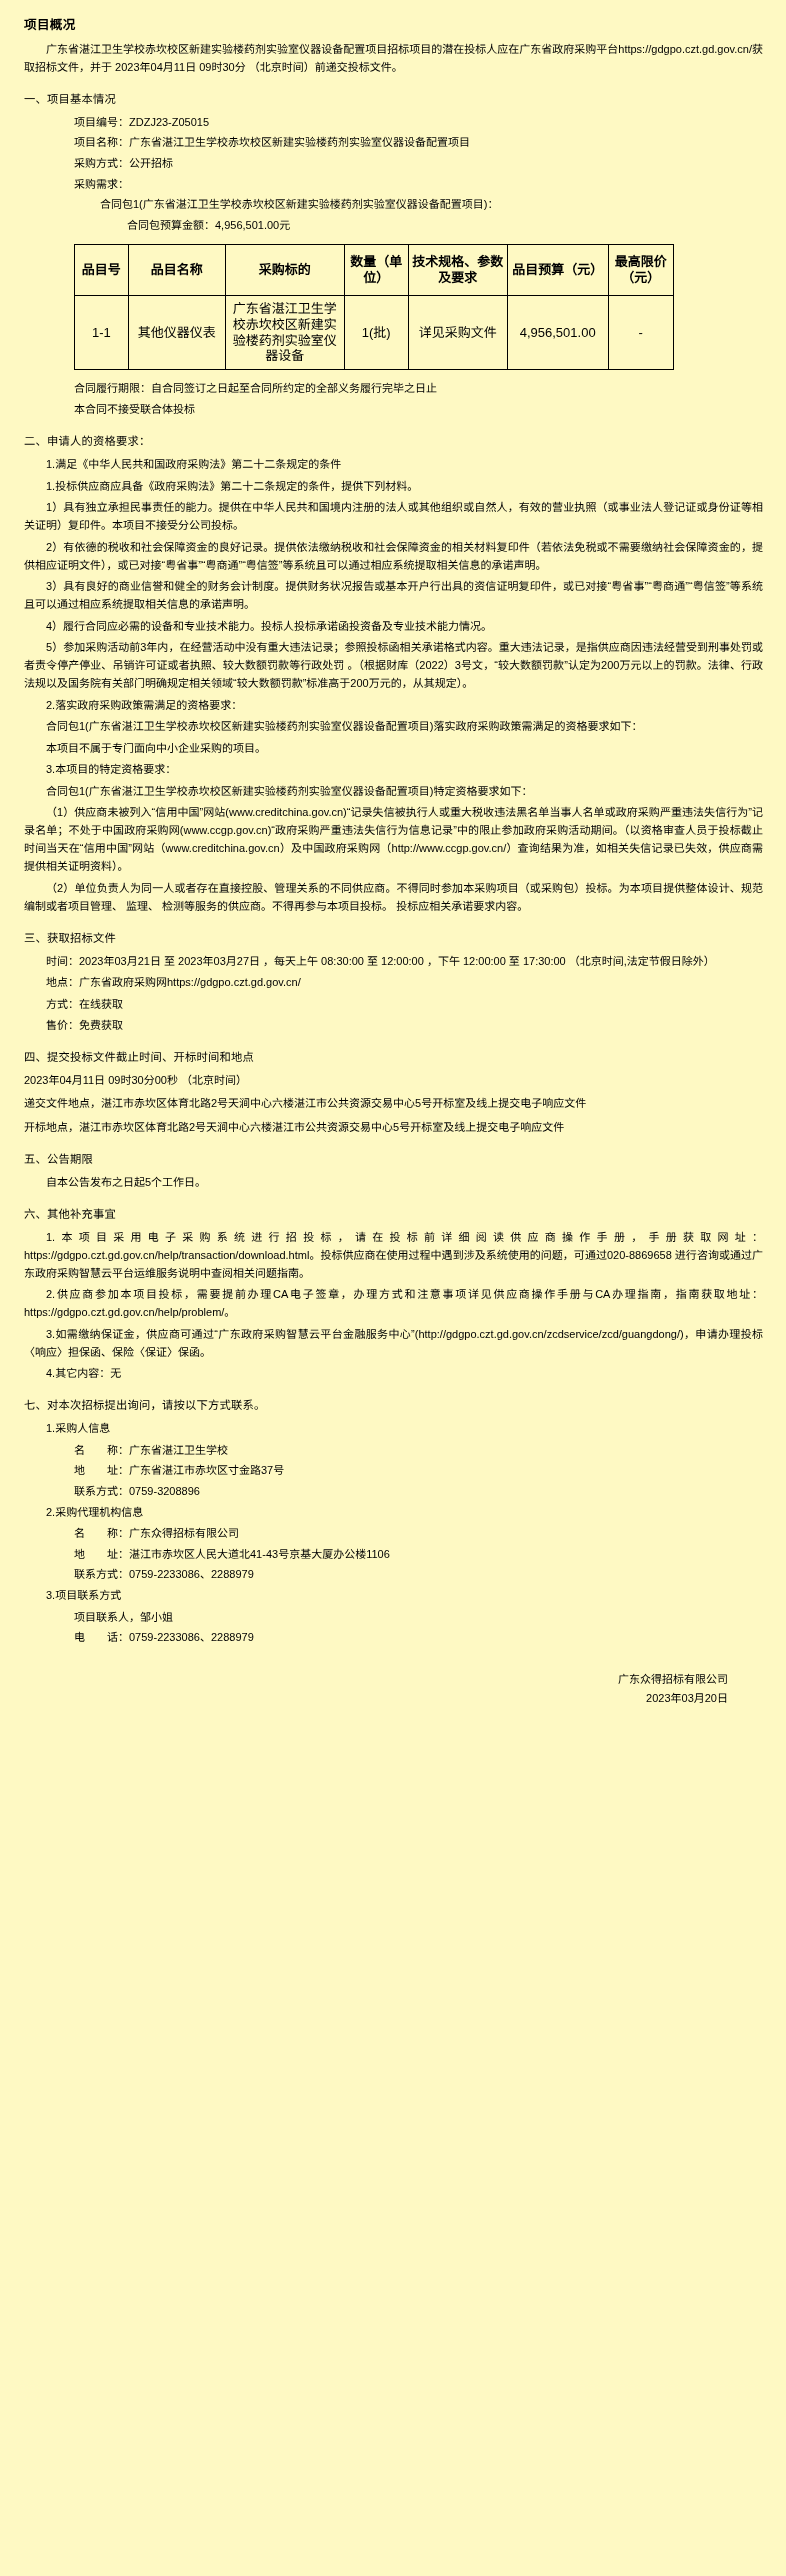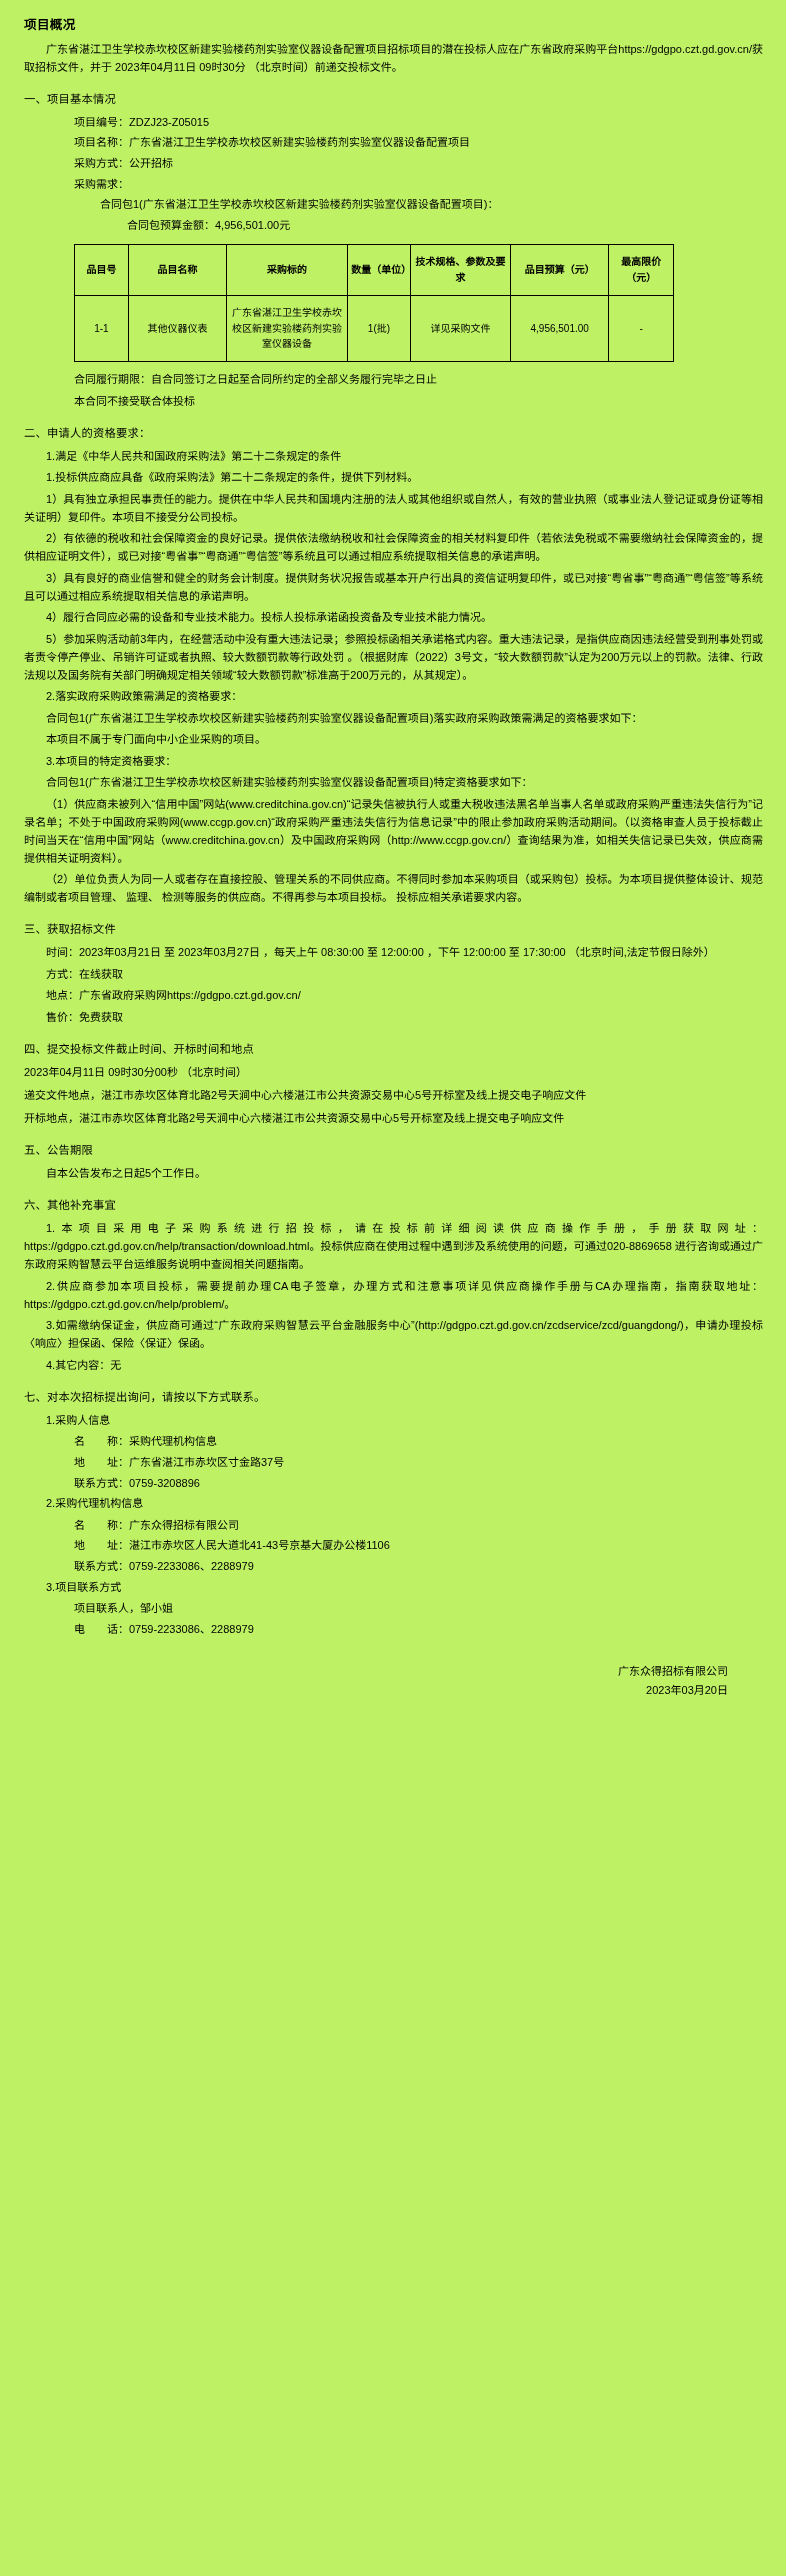--- a/index.html
+++ b/index.html
@@ -9,21 +9,21 @@
   }
   body {
     font-family: "Liberation Sans", sans-serif;
     color: #000000;
   }
   .page {
     width: 787px;
     min-height: 2576px;
     box-sizing: border-box;
     padding: 12px 24px 15.6px 24px;
-    background: #bef264;
+    background: #fef9c3;
     position: relative;
   }
   .doc-title {
     font-size: 12.6px;
     font-weight: bold;
     margin: 1.7px 0 7px 0;
     letter-spacing: 0.3px;
   }
   p.para {
     font-size: 11px;
@@ -56,21 +56,21 @@
   .kv-deep {
     padding-left: 76px;
   }
   .kv-deeper {
     padding-left: 103px;
   }
   table.items {
     border-collapse: collapse;
     width: 600px;
     margin: 8.7px 0 8.7px 50px;
-    font-size: 10px;
+    font-size: 13px;
     padding-left: 20px;
   }
   table.items th, table.items td {
     border: 0.9px solid #000000;
     padding: 5.2px 3.5px;
     text-align: center;
     vertical-align: middle;
     line-height: 15.6px;
   }
   table.items th {
@@ -180,24 +180,24 @@
   <p class="small-list">3.本项目的特定资格要求：</p>
   <p class="small-list">合同包1(广东省湛江卫生学校赤坎校区新建实验楼药剂实验室仪器设备配置项目)特定资格要求如下：</p>
   <p class="small-list">（1）供应商未被列入“信用中国”网站(www.creditchina.gov.cn)“记录失信被执行人或重大税收违法黑名单当事人名单或政府采购严重违法失信行为”记录名单；不处于中国政府采购网(www.ccgp.gov.cn)“政府采购严重违法失信行为信息记录”中的限止参加政府采购活动期间。（以资格审查人员于投标截止时间当天在“信用中国”网站（www.creditchina.gov.cn）及中国政府采购网（http://www.ccgp.gov.cn/）查询结果为准，如相关失信记录已失效，供应商需提供相关证明资料）。</p>
   <p class="small-list">（2）单位负责人为同一人或者存在直接控股、管理关系的不同供应商。不得同时参加本采购项目（或采购包）投标。为本项目提供整体设计、规范编制或者项目管理、 监理、 检测等服务的供应商。不得再参与本项目投标。 投标应相关承诺要求内容。</p>
 
   <div class="sec-title">三、获取招标文件</div>
   <div class="lvl1">
     <span>时间：</span><span>2023年03月21日 至 2023年03月27日 ，每天上午 08:30:00 至 12:00:00 ，下午 12:00:00 至 17:30:00 （北京时间,法定节假日除外）</span>
   </div>
   <div class="lvl1">
+    <span>地点：</span><span>广东省政府采购网https://gdgpo.czt.gd.gov.cn/</span>
+  </div>
+  <div class="lvl1">
     <span>方式：</span><span>在线获取</span>
-  </div>
-  <div class="lvl1">
-    <span>地点：</span><span>广东省政府采购网https://gdgpo.czt.gd.gov.cn/</span>
   </div>
   <div class="lvl1">
     <span>售价：</span><span>免费获取</span>
   </div>
 
   <div class="sec-title">四、提交投标文件截止时间、开标时间和地点</div>
   <p class="para para-noindent">2023年04月11日 09时30分00秒 （北京时间）</p>
   <p class="para para-noindent">递交文件地点，湛江市赤坎区体育北路2号天涧中心六楼湛江市公共资源交易中心5号开标室及线上提交电子响应文件</p>
   <p class="para para-noindent">开标地点，湛江市赤坎区体育北路2号天涧中心六楼湛江市公共资源交易中心5号开标室及线上提交电子响应文件</p>
 
@@ -207,21 +207,21 @@
   <div class="sec-title">六、其他补充事宜</div>
   <p class="small-list">1.本项目采用电子采购系统进行招投标，请在投标前详细阅读供应商操作手册，手册获取网址：https://gdgpo.czt.gd.gov.cn/help/transaction/download.html。投标供应商在使用过程中遇到涉及系统使用的问题，可通过020-8869658 进行咨询或通过广东政府采购智慧云平台运维服务说明中查阅相关问题指南。</p>
   <p class="small-list">2.供应商参加本项目投标，需要提前办理CA电子签章，办理方式和注意事项详见供应商操作手册与CA办理指南，指南获取地址：https://gdgpo.czt.gd.gov.cn/help/problem/。</p>
   <p class="small-list">3.如需缴纳保证金，供应商可通过“广东政府采购智慧云平台金融服务中心”(http://gdgpo.czt.gd.gov.cn/zcdservice/zcd/guangdong/)，申请办理投标〈响应〉担保函、保险〈保证〉保函。</p>
   <p class="small-list">4.其它内容：无</p>
 
   <div class="sec-title">七、对本次招标提出询问，请按以下方式联系。</div>
 
   <div class="lvl1">1.采购人信息</div>
   <div class="kv">
-    <span>名　　称：</span><span>采购代理机构信息</span>
+    <span>名　　称：</span><span>广东省湛江卫生学校</span>
   </div>
   <div class="kv">
     <span>地　　址：</span><span>广东省湛江市赤坎区寸金路37号</span>
   </div>
   <div class="kv">
     <span>联系方式：</span><span>0759-3208896</span>
   </div>
 
   <div class="lvl1">2.采购代理机构信息</div>
   <div class="kv">

